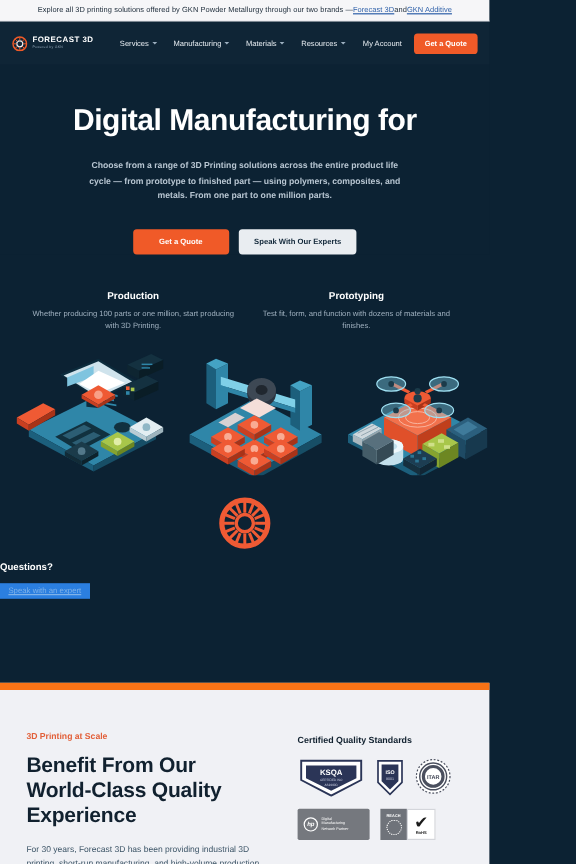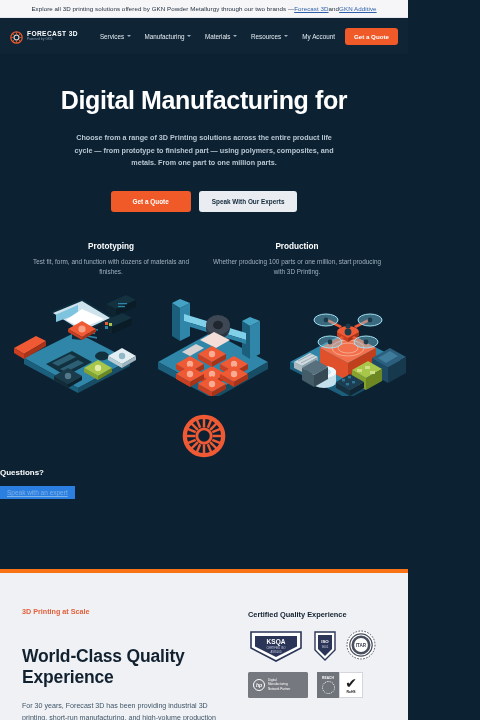--- a/index.html
+++ b/index.html
@@ -83,21 +83,21 @@
   .questions h4 { color:#fff; font-size:8px; font-weight:bold; margin-top:9px; }
   .speak-link {
     display:inline-block; margin-top:9px; font-size:6.5px; color:#7fb2e8;
     text-decoration:underline; background:#2b7fe0; padding:3px 7px;
     cursor:pointer;
   }
 
   
   .light {
     position:absolute; left:0; right:0; top:569px; bottom:0;
-    background:#f0f1f5; border-top:4px solid #f97316;
+    background:#f0f1f5; border-top:6px solid #f97316;
     display:flex; padding:34px 22px 16px;
   }
   .light-left { width:212px; }
   .eyebrow { color:#e2603a; font-size:7.2px; font-weight:bold; }
   .light-left h2 {
     color:#11212f; font-size:17.5px; line-height:1.2; font-weight:bold;
     margin-top:9px; letter-spacing:-.01em;
   }
   .light-left p {
     color:#3d5567; font-size:7.1px; line-height:1.7; margin-top:12px;
@@ -193,26 +193,26 @@
     <h1><span>Digital Manufacturing for</span><br></h1>
     <p>Choose from a range of 3D Printing solutions across the entire product life cycle — from prototype to finished part — using polymers, composites, and metals. From one part to one million parts.</p>
     <div class="hero-ctas">
       <span class="btn-primary">Get a Quote</span>
       <span class="btn-secondary">Speak With Our Experts</span>
     </div>
   </div>
 
   <div class="cols">
     <div class="col">
+      <h3>Production</h3>
+      <p>Whether producing 100 parts or one million, start producing with 3D Printing.</p>
+    </div>
+    <div class="col">
       <h3>Prototyping</h3>
       <p>Test fit, form, and function with dozens of materials and finishes.</p>
-    </div>
-    <div class="col">
-      <h3>Production</h3>
-      <p>Whether producing 100 parts or one million, start producing with 3D Printing.</p>
     </div>
   </div>
 
   <div class="illos">
 
     <div class="illo-wrap">
       <svg width="140" height="104" viewBox="0 0 140 104">
 
         <path d="M18 66 L70 40 L124 68 L72 96 Z" fill="#2f86a8"></path>
         <path d="M18 66 L18 72 L72 101 L72 96 Z" fill="#1c5f7c"></path>
@@ -450,26 +450,26 @@
         </g>
       </svg>
     </div>
     <h4>Questions?</h4>
     <div><span class="speak-link">Speak with an expert</span></div>
   </div>
 
   <div class="light">
     <div class="light-left">
       <div class="eyebrow">3D Printing at Scale</div>
-      <h2><br><span>World-Class Quality</span><br><span>Experience</span></h2>
+      <h2><span>Benefit From Our</span><br><span>World-Class Quality</span><br><span>Experience</span></h2>
       <p>For 30 years, Forecast 3D has been providing industrial 3D printing, short-run manufacturing, and high-volume production services to empower companies to speed their</p>
     </div>
 
     <div class="light-right">
-      <div class="cert-title">Certified Quality Experience</div>
+      <div class="cert-title">Certified Quality Standards</div>
 
       <div class="cert-row">
 
         <span class="badge-shield">
           <svg width="56" height="32" viewBox="0 0 56 32">
             <path d="M3 2 H53 V18 L28 31 L3 18 Z" fill="#fff" stroke="#2b3557" stroke-width="1.6"></path>
             <path d="M7 6 H49 V16.5 L28 27 L7 16.5 Z" fill="#2b3557"></path>
             <text x="28" y="14" font-size="6.5" font-family="Liberation Sans, sans-serif" font-weight="bold" fill="#fff" text-anchor="middle">KSQA</text>
             <text x="28" y="19" font-size="2.6" font-family="Liberation Sans, sans-serif" fill="#c9cee0" text-anchor="middle">CERTIFIED ISO</text>
             <text x="28" y="22.6" font-size="2.6" font-family="Liberation Sans, sans-serif" fill="#c9cee0" text-anchor="middle">AS9100D</text>

